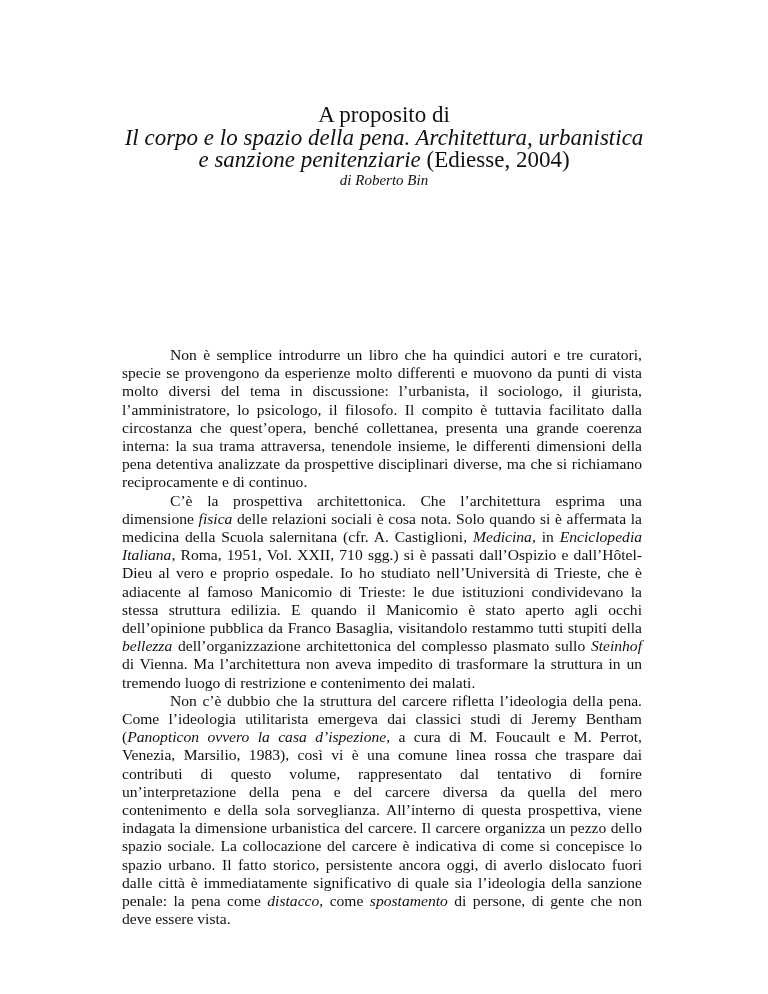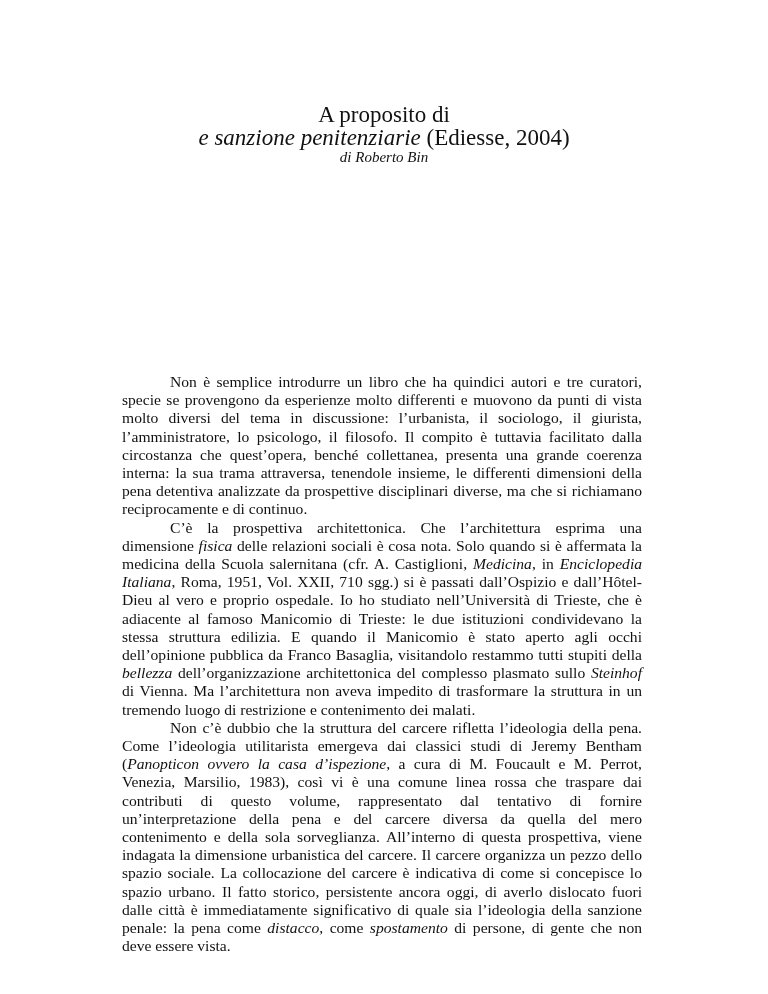--- a/index.html
+++ b/index.html
@@ -41,34 +41,36 @@
     }
     .body-text {
       position: absolute;
       left: 122px;
       width: 520px;
       top: 346px;
       font-size: 15.6px;
       line-height: 18.2px;
       text-align: justify;
       hyphens: none;
-      margin-top: 27px;
     }
     .body-text p {
       margin: 0;
       text-indent: 48px;
     }
     .body-text .it { font-style: italic; }
   </style>
 </head>
 <body>
 
 <div class="page">
   <div class="title-block">
     <div class="title-line">A proposito di</div>
+    <div class="title-line it">
+      <span class="it">Il corpo e lo spazio della pena. Architettura, urbanistica</span>
+    </div>
     <div class="title-line">
       <span class="it">e sanzione penitenziarie</span><span> (Ediesse, 2004)</span>
     </div>
     <div class="byline">di Roberto Bin</div>
   </div>
 
   <div class="body-text">
     <p><span>Non è semplice introdurre un libro che ha quindici autori e tre curatori, specie se provengono da esperienze molto differenti e muovono da punti di vista molto diversi del tema in discussione: l’urbanista, il sociologo, il giurista, l’amministratore, lo psicologo, il filosofo. Il compito è tuttavia facilitato dalla circostanza che quest’opera, benché collettanea, presenta una grande coerenza interna: la sua trama attraversa, tenendole insieme, le differenti dimensioni della pena detentiva analizzate da prospettive disciplinari diverse, ma che si richiamano reciprocamente e di continuo.</span></p>
     <p><span>C’è la prospettiva architettonica. Che l’architettura esprima una dimensione </span><span class="it">fisica</span><span> delle relazioni sociali è cosa nota. Solo quando si è affermata la medicina della Scuola salernitana (cfr. A. Castiglioni, </span><span class="it">Medicina</span><span>, in </span><span class="it">Enciclopedia Italiana</span><span>, Roma, 1951, Vol. XXII,  710 sgg.) si è passati dall’Ospizio e dall’Hôtel-Dieu al vero e proprio ospedale. Io ho studiato nell’Università di Trieste, che è adiacente al famoso Manicomio di Trieste: le due istituzioni condividevano la stessa struttura edilizia. E quando il Manicomio è stato aperto agli occhi dell’opinione pubblica da Franco Basaglia, visitandolo restammo tutti stupiti della </span><span class="it">bellezza</span><span> dell’organizzazione architettonica del complesso plasmato sullo </span><span class="it">Steinhof</span><span> di Vienna. Ma l’architettura non aveva impedito di trasformare la struttura in un tremendo luogo di restrizione e contenimento dei malati.</span></p>
     <p><span>Non c’è dubbio che la struttura del carcere rifletta l’ideologia della pena. Come l’ideologia utilitarista emergeva dai classici studi di Jeremy Bentham (</span><span class="it">Panopticon ovvero la casa d’ispezione</span><span>, a cura di M. Foucault e M. Perrot, Venezia, Marsilio, 1983), così vi è una comune linea rossa che traspare dai contributi di questo volume, rappresentato dal tentativo di fornire un’interpretazione della pena e del carcere diversa da quella del mero contenimento e della sola sorveglianza. All’interno di questa prospettiva, viene indagata la dimensione urbanistica del carcere. Il carcere organizza un pezzo dello spazio sociale. La collocazione del carcere è indicativa di come si concepisce lo spazio urbano. Il fatto storico, persistente ancora oggi, di averlo dislocato fuori dalle città è immediatamente significativo di quale sia l’ideologia della sanzione penale: la pena come </span><span class="it">distacco</span><span>, come </span><span class="it">spostamento</span><span> di persone, di gente che non deve essere vista.</span></p>

